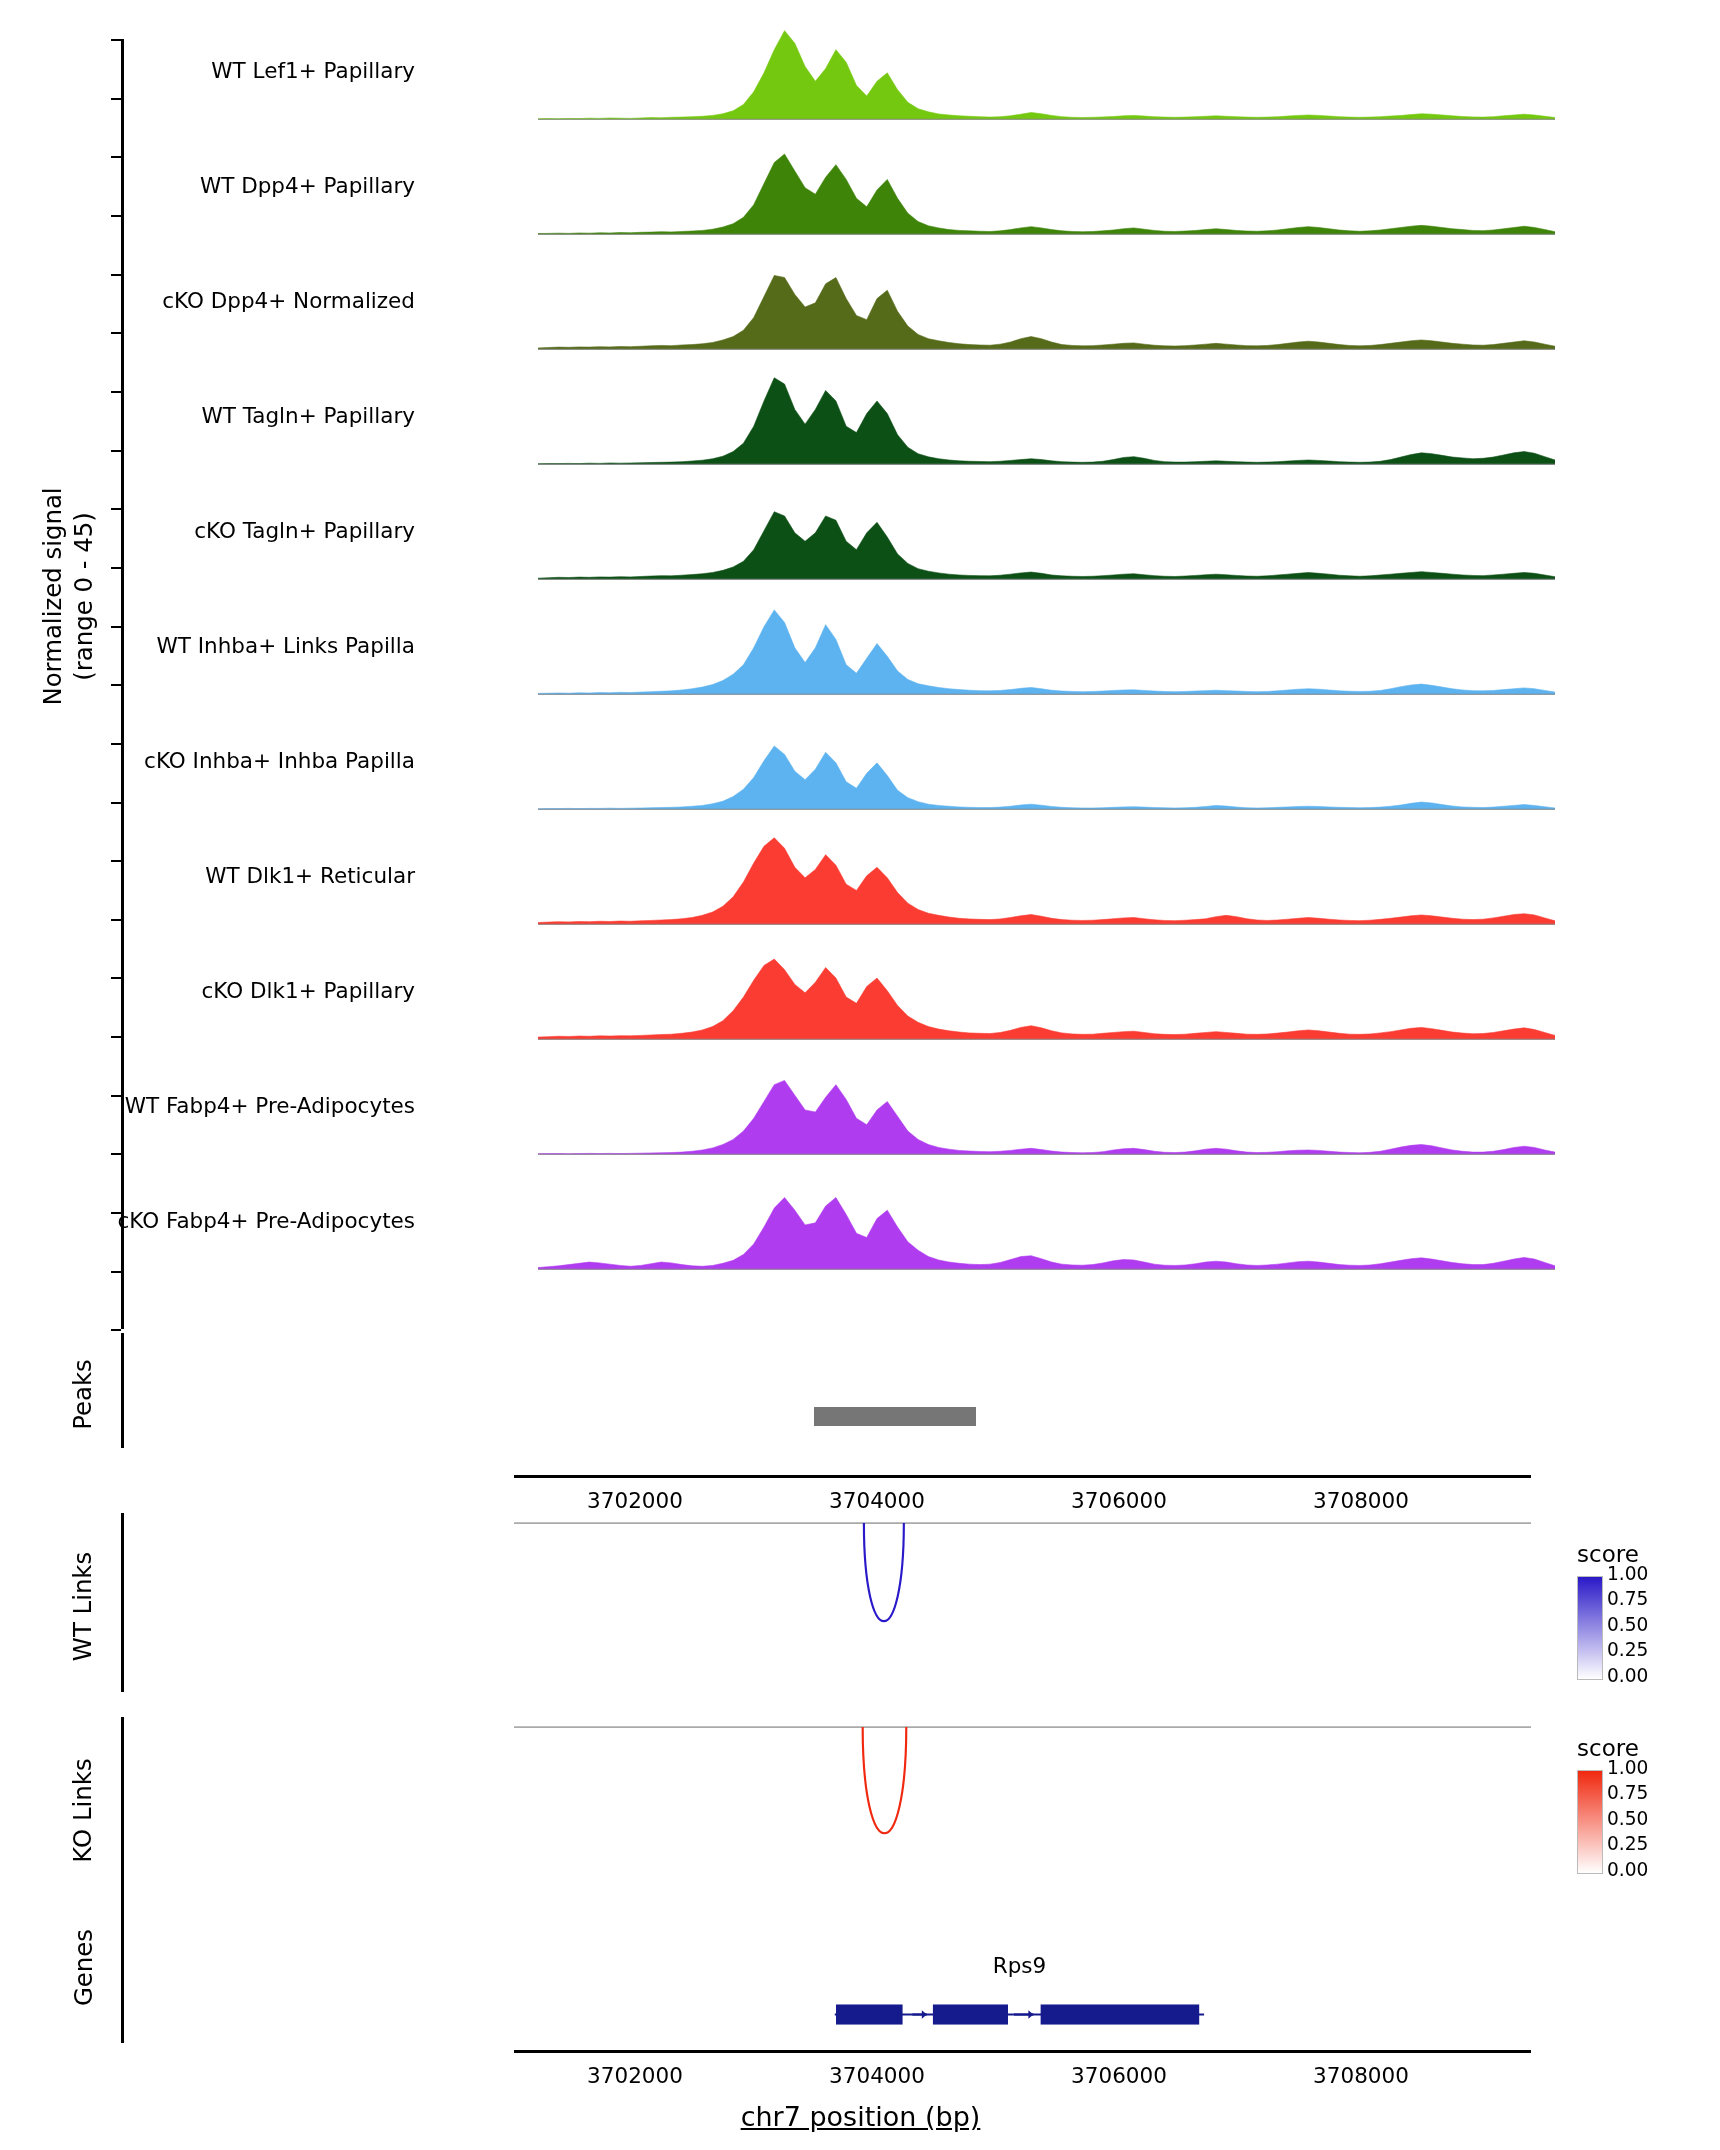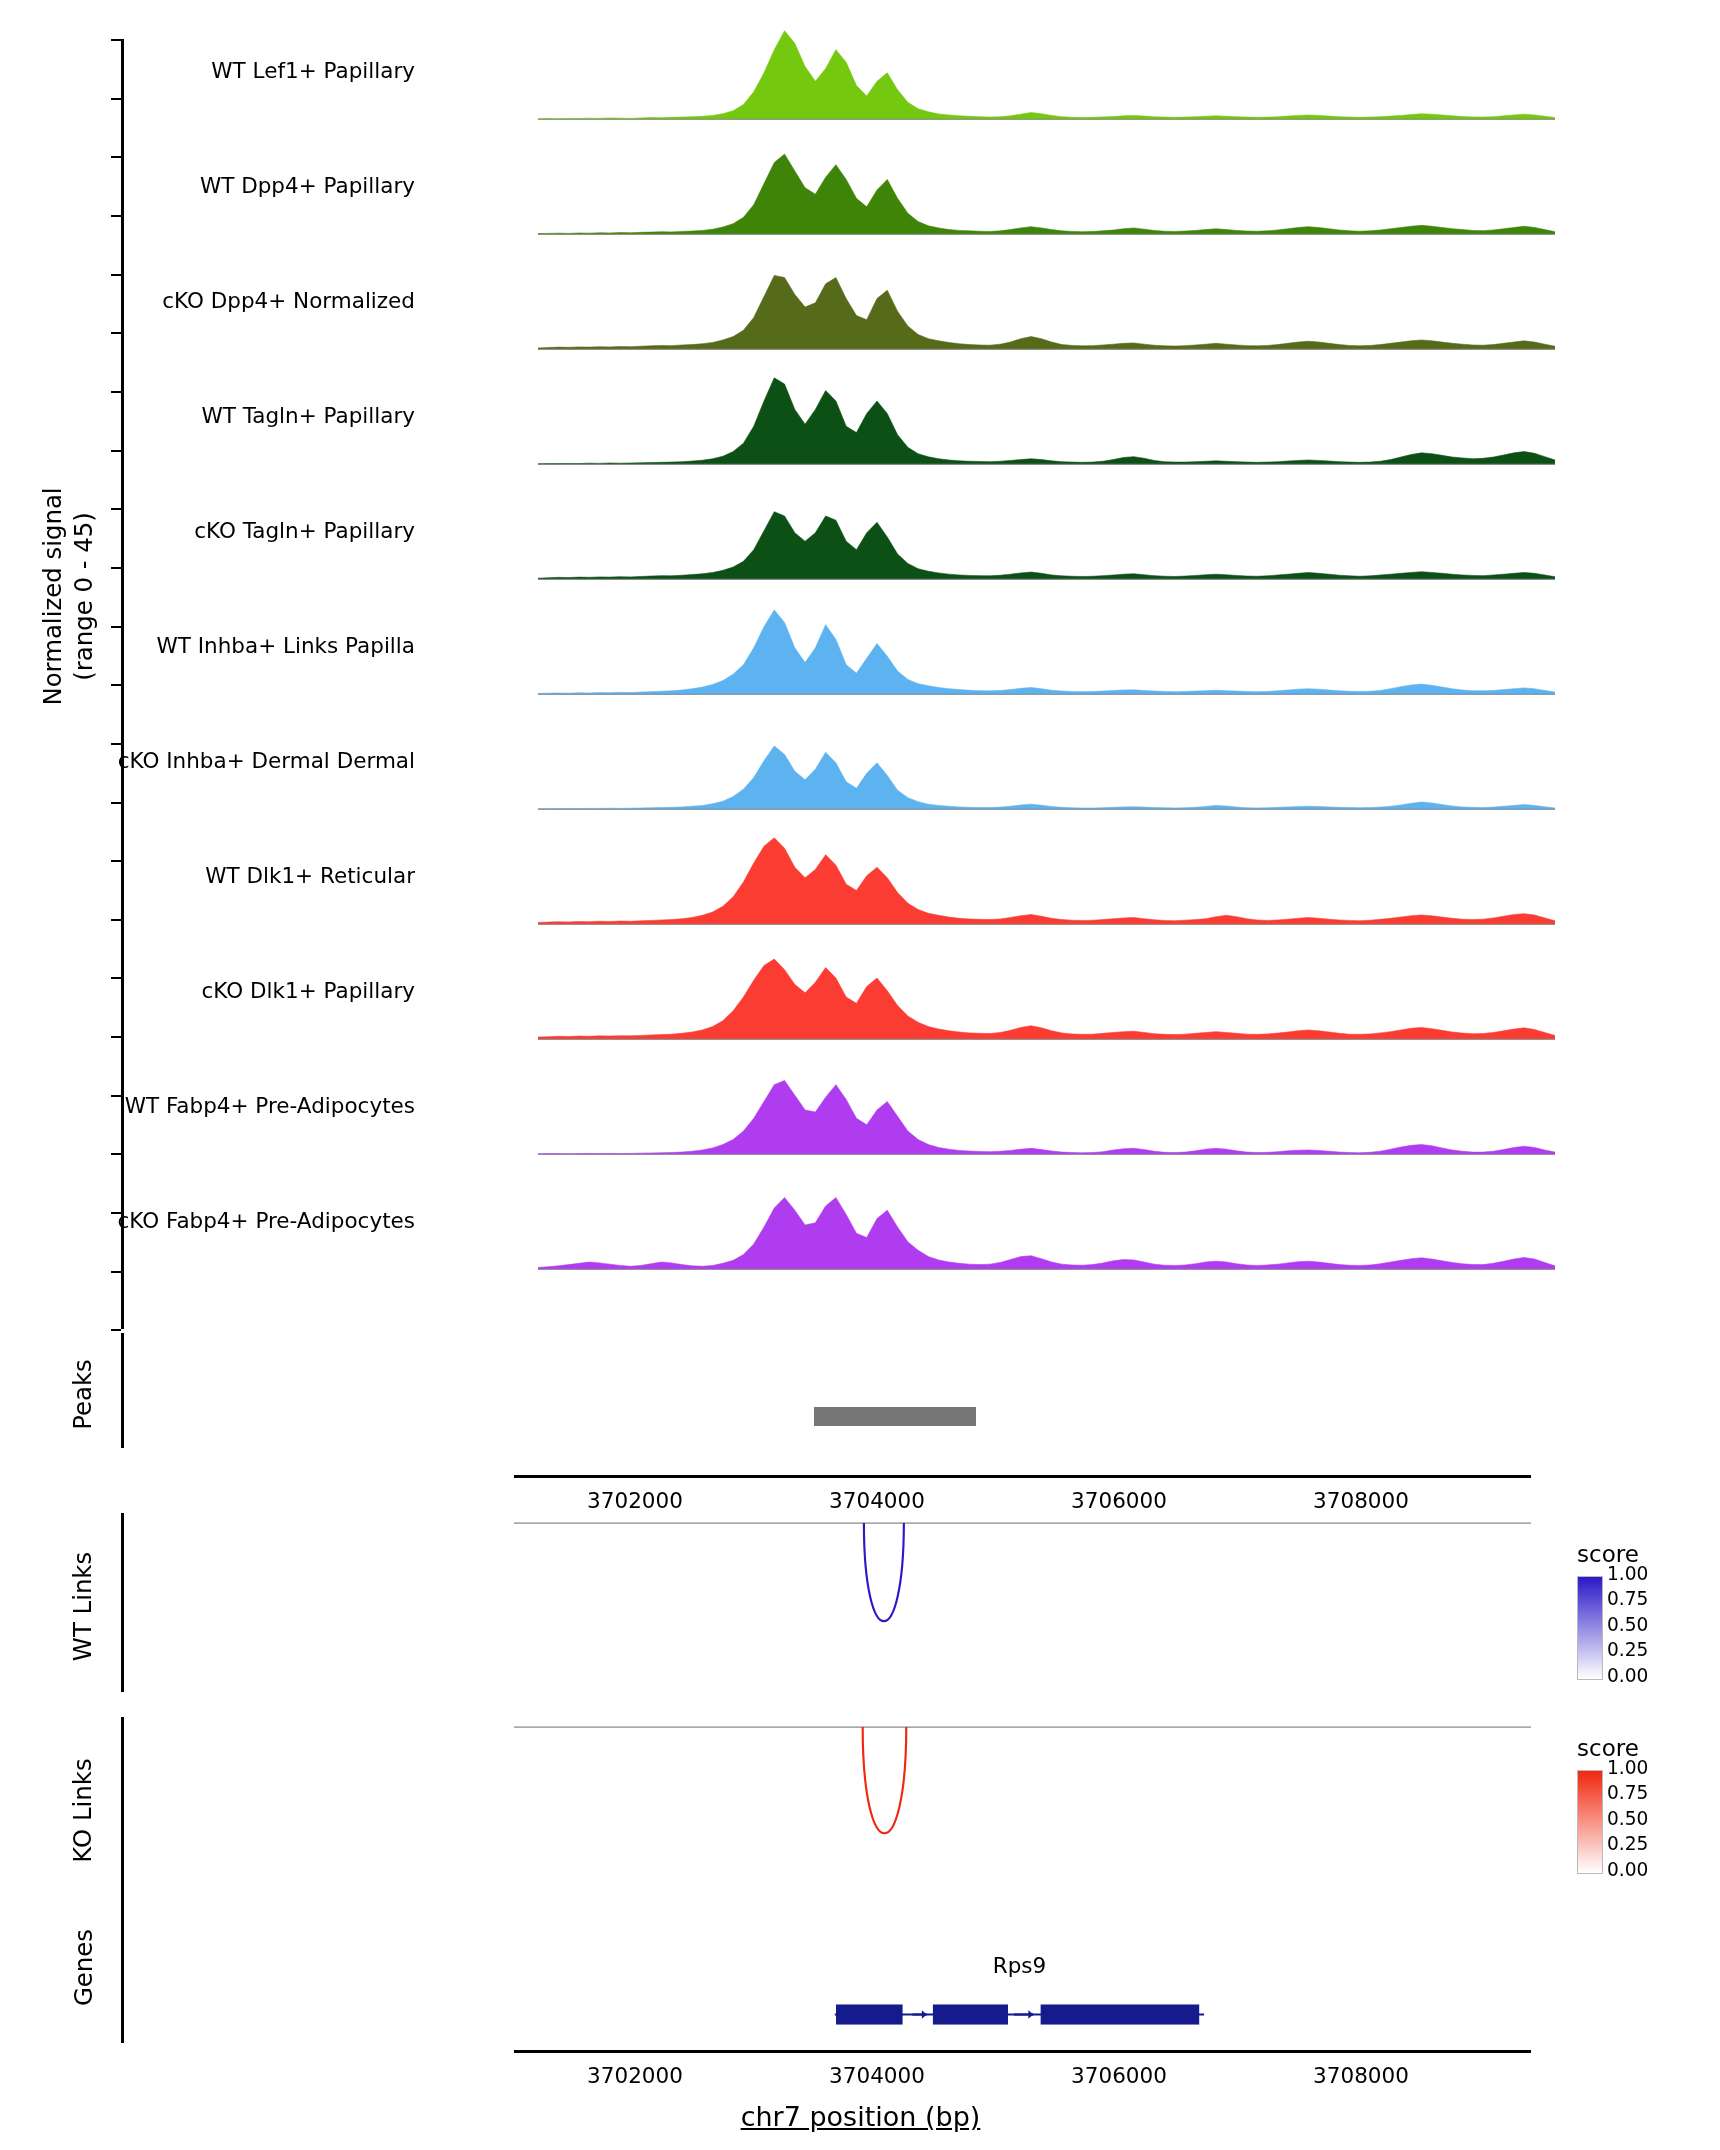--- a/index.html
+++ b/index.html
@@ -273,21 +273,21 @@
       <div class="track-row">
         <div class="track-label">WT Inhba+ Links Papilla</div>
         <div class="track-canvas">
           <svg viewBox="0 0 1418 160" preserveAspectRatio="none">
             <path d="M 0 145 L 0.00 143.83 L 14.32 143.53 L 28.65 143.24 L 42.97 143.53 L 57.29 142.95 L 71.62 143.24 L 85.94 142.65 L 100.26 142.95 L 114.59 142.36 L 128.91 142.65 L 143.23 142.07 L 157.56 141.48 L 171.88 140.89 L 186.20 140.31 L 200.53 139.13 L 214.85 137.37 L 229.17 135.03 L 243.49 131.51 L 257.82 125.93 L 272.14 117.13 L 286.46 103.93 L 300.79 80.47 L 315.11 51.13 L 329.43 27.67 L 343.76 45.27 L 358.08 80.47 L 372.40 101.00 L 386.73 80.47 L 401.05 48.20 L 415.37 68.73 L 429.70 103.93 L 444.02 115.67 L 458.34 95.13 L 472.67 74.60 L 486.99 92.20 L 501.31 112.73 L 515.64 124.47 L 529.96 130.33 L 544.28 133.27 L 558.61 135.61 L 572.93 137.37 L 587.25 138.55 L 601.58 139.43 L 615.90 140.01 L 630.22 140.31 L 644.55 139.72 L 658.87 138.55 L 673.19 136.79 L 687.52 135.61 L 701.84 137.37 L 716.16 139.43 L 730.48 140.60 L 744.81 141.19 L 759.13 141.48 L 773.45 141.19 L 787.78 140.60 L 802.10 139.72 L 816.42 139.13 L 830.75 138.84 L 845.07 139.72 L 859.39 140.60 L 873.72 141.19 L 888.04 141.48 L 902.36 141.19 L 916.69 140.60 L 931.01 140.01 L 945.33 139.43 L 959.66 140.01 L 973.98 140.60 L 988.30 141.19 L 1002.63 141.48 L 1016.95 141.19 L 1031.27 140.31 L 1045.60 139.13 L 1059.92 137.96 L 1074.24 137.37 L 1088.57 137.96 L 1102.89 139.13 L 1117.21 140.31 L 1131.54 140.89 L 1145.86 141.19 L 1160.18 140.89 L 1174.51 139.72 L 1188.83 137.37 L 1203.15 134.44 L 1217.47 132.09 L 1231.80 130.92 L 1246.12 132.68 L 1260.44 135.03 L 1274.77 137.37 L 1289.09 139.13 L 1303.41 140.01 L 1317.74 140.31 L 1332.06 139.72 L 1346.38 138.55 L 1360.71 137.37 L 1375.03 136.20 L 1389.35 137.37 L 1403.68 139.72 L 1418.00 142.07 L 1418 145 Z" fill="#5cb3f0" stroke="#5cb3f0" stroke-width="0.8"></path>
             <line x1="0" y1="145" x2="1418" y2="145" stroke="#888" stroke-width="1.4"></line>
           </svg>
         </div>
       </div>
       <div class="track-row">
-        <div class="track-label">cKO Inhba+ Dermal Dermal</div>
+        <div class="track-label">cKO Inhba+ Inhba Papilla</div>
         <div class="track-canvas">
           <svg viewBox="0 0 1418 160" preserveAspectRatio="none">
             <path d="M 0 145 L 0.00 144.41 L 14.32 144.12 L 28.65 144.12 L 42.97 143.83 L 57.29 144.12 L 71.62 143.83 L 85.94 143.83 L 100.26 143.53 L 114.59 143.83 L 128.91 143.53 L 143.23 143.24 L 157.56 142.95 L 171.88 142.65 L 186.20 142.36 L 200.53 141.77 L 214.85 140.89 L 229.17 139.72 L 243.49 137.37 L 257.82 133.85 L 272.14 127.40 L 286.46 117.13 L 300.79 101.00 L 315.11 77.53 L 329.43 57.00 L 343.76 68.73 L 358.08 92.20 L 372.40 103.93 L 386.73 89.27 L 401.05 65.80 L 415.37 80.47 L 429.70 106.87 L 444.02 115.67 L 458.34 95.13 L 472.67 80.47 L 486.99 98.07 L 501.31 118.60 L 515.64 128.87 L 529.96 134.44 L 544.28 137.96 L 558.61 139.72 L 572.93 140.89 L 587.25 141.77 L 601.58 142.36 L 615.90 142.65 L 630.22 142.65 L 644.55 142.07 L 658.87 140.89 L 673.19 139.13 L 687.52 137.96 L 701.84 139.43 L 716.16 141.19 L 730.48 142.36 L 744.81 142.95 L 759.13 143.24 L 773.45 143.24 L 787.78 142.95 L 802.10 142.36 L 816.42 141.77 L 830.75 141.48 L 845.07 142.07 L 859.39 142.65 L 873.72 142.95 L 888.04 143.24 L 902.36 142.95 L 916.69 142.36 L 931.01 141.19 L 945.33 139.72 L 959.66 140.60 L 973.98 142.07 L 988.30 142.95 L 1002.63 143.24 L 1016.95 142.95 L 1031.27 142.36 L 1045.60 141.77 L 1059.92 141.19 L 1074.24 140.89 L 1088.57 141.19 L 1102.89 141.77 L 1117.21 142.36 L 1131.54 142.65 L 1145.86 142.95 L 1160.18 142.65 L 1174.51 142.07 L 1188.83 140.89 L 1203.15 139.13 L 1217.47 136.79 L 1231.80 135.03 L 1246.12 136.20 L 1260.44 138.55 L 1274.77 140.60 L 1289.09 141.77 L 1303.41 142.36 L 1317.74 142.65 L 1332.06 142.07 L 1346.38 140.89 L 1360.71 139.72 L 1375.03 138.55 L 1389.35 139.72 L 1403.68 141.48 L 1418.00 143.24 L 1418 145 Z" fill="#5cb3f0" stroke="#5cb3f0" stroke-width="0.8"></path>
             <line x1="0" y1="145" x2="1418" y2="145" stroke="#888" stroke-width="1.4"></line>
           </svg>
         </div>
       </div>
       <div class="track-row">
         <div class="track-label">WT Dlk1+ Reticular</div>
         <div class="track-canvas">

